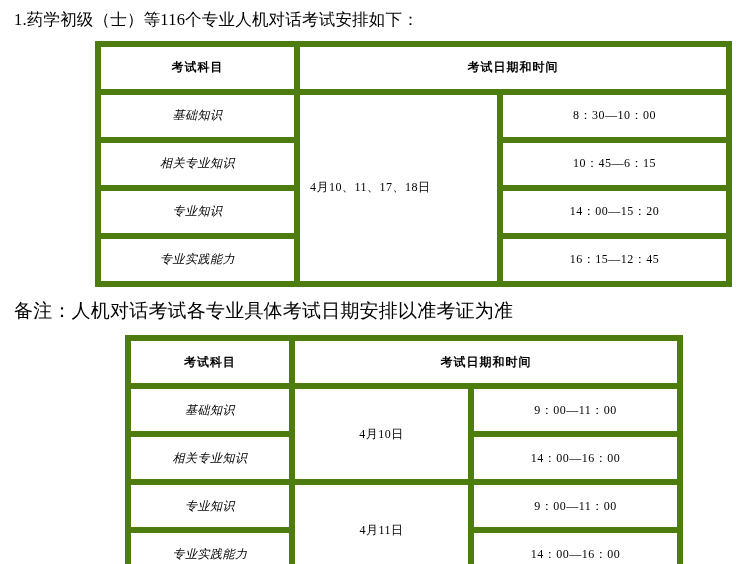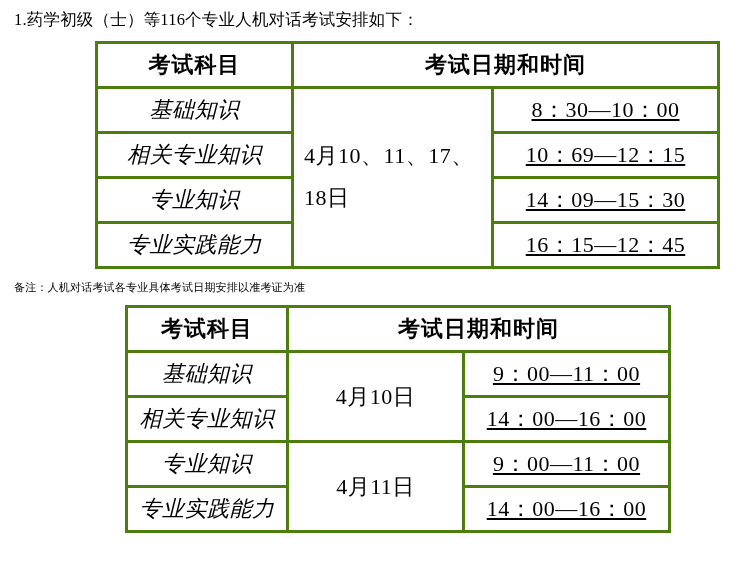--- a/index.html
+++ b/index.html
@@ -22,62 +22,61 @@
     padding: 8px 0 4px 0;
   }
   .para {
     font-size: 16.5px;
     line-height: 1.5;
     padding-left: 14px;
     margin: 0 0 8px 0;
     letter-spacing: 0.2px;
   }
   .para-note {
-    font-size: 11px;
+    font-size: 19px;
     line-height: 1.5;
     padding-left: 14px;
     margin: 10px 0 10px 0;
     letter-spacing: 0.2px;
   }
   .table-wrap {
     padding-left: 95px;
   }
   .table-wrap.second {
     padding-left: 125px;
   }
   table.exam {
     border-collapse: collapse;
     table-layout: fixed;
   }
   table.exam td {
-    border: 3px solid #4d7c0f;
+    border: 6px solid #4d7c0f;
     text-align: center;
     vertical-align: middle;
-    font-size: 22px;
+    font-size: 12px;
     padding: 2px 4px;
     letter-spacing: 0.5px;
   }
   table.exam td.head {
     font-weight: bold;
     height: 38px;
     letter-spacing: 1px;
   }
   table.exam td.subject {
     height: 38px;
     width: 185px;
     font-style: italic;
   }
   table.exam td.date {
     width: 183px;
     line-height: 1.9;
   }
   table.exam td.time {
     width: 215px;
     height: 38px;
-    text-decoration: underline;
   }
   table.exam td.date-left {
     text-align: left;
     padding-left: 10px;
     font-family: Liberation Serif, serif;
   }
   
   table.exam.t2 td.subject { width: 150px; }
   table.exam.t2 td.date { width: 165px; }
   table.exam.t2 td.time { width: 195px; }
@@ -96,25 +95,25 @@
           <td class="head">考试科目</td>
           <td class="head" colspan="2">考试日期和时间</td>
         </tr>
         <tr>
           <td class="subject">基础知识</td>
           <td class="date date-left" rowspan="4">4月10、11、17、18日</td>
           <td class="time">8：30—10：00</td>
         </tr>
         <tr>
           <td class="subject">相关专业知识</td>
-          <td class="time">10：69—12：15</td>
+          <td class="time">10：45—6：15</td>
         </tr>
         <tr>
           <td class="subject">专业知识</td>
-          <td class="time">14：09—15：30</td>
+          <td class="time">14：00—15：20</td>
         </tr>
         <tr>
           <td class="subject">专业实践能力</td>
           <td class="time">16：15—12：45</td>
         </tr>
       </tbody>
     </table>
   </div>
 
   <p class="para-note">备注：人机对话考试各专业具体考试日期安排以准考证为准</p>

